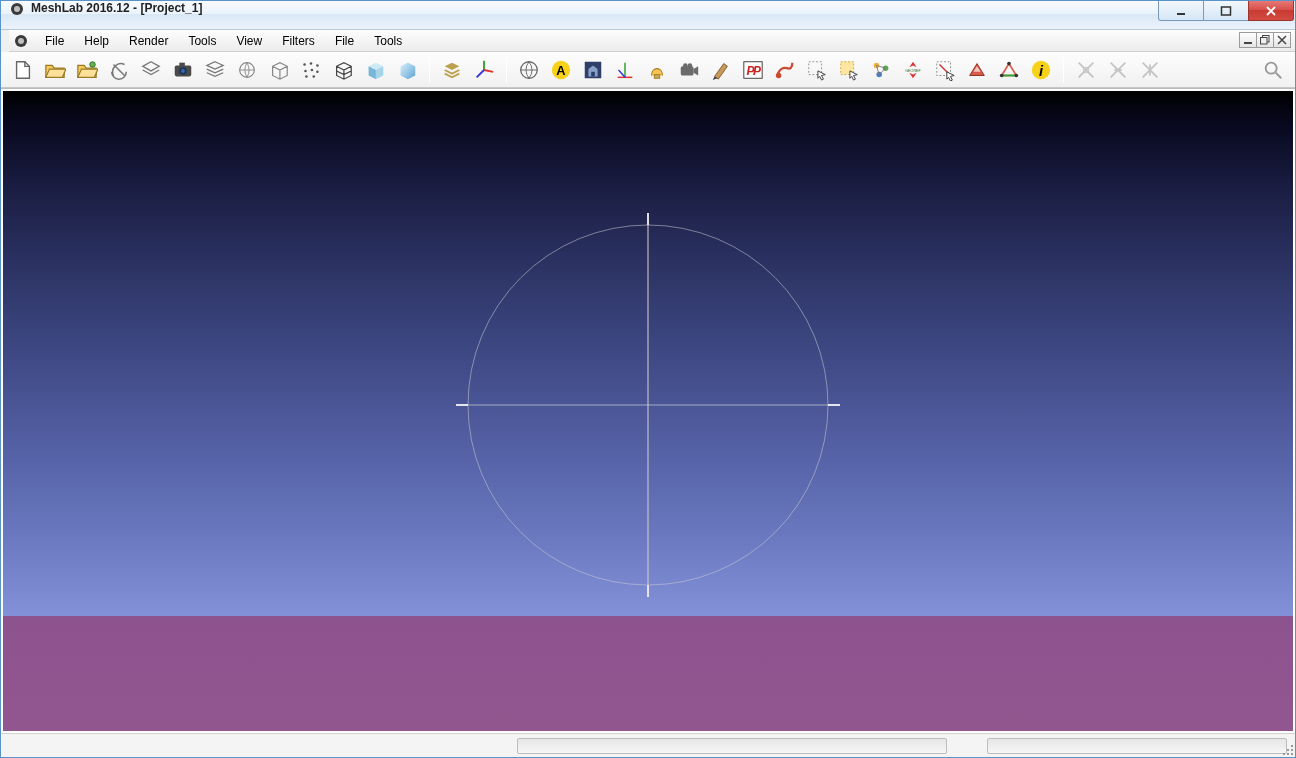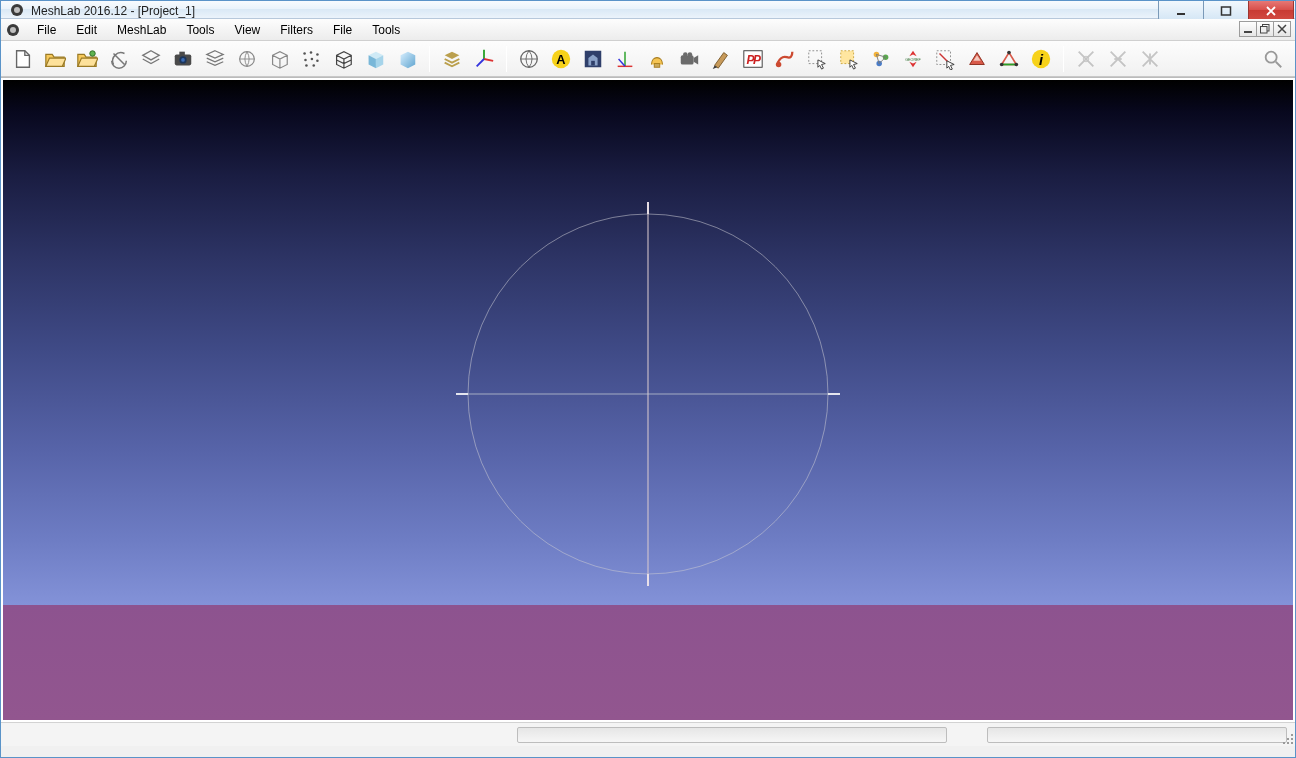--- a/index.html
+++ b/index.html
@@ -14,26 +14,27 @@
   }
   .window {
     position: absolute;
     left: 0; top: 0;
     width: 1296px;
     height: 758px;
     border: 1px solid #5a93c8;
     background: #f0f0f0;
   }
   .titlebar {
-    height: 18px;
+    height: 29px;
     background: linear-gradient(to bottom, #f8fbfe 0%, #eaf3fb 45%, #d9e8f5 46%, #ebf3fb 100%);
     display: flex;
-    align-items: flex-end;
+    align-items: flex-start;
     border-bottom: 1px solid #b7c8db;
     position: relative;
+    font-weight: bold;
   }
   .titlebar .app-icon {
     width: 16px; height: 16px;
     margin: 0 6px 0 8px;
     display:flex; align-items:center; justify-content:center;
   }
   .titlebar .title {
     color: #222;
     font-size: 12px;
   }
@@ -61,20 +62,21 @@
   .win-btn svg { width: 12px; height: 10px; }
 
   .menubar {
     height: 22px;
     background: linear-gradient(to bottom, #fdfdfd, #ececec);
     border-bottom: 1px solid #d0d0d0;
     display: flex;
     align-items: center;
     padding-left: 4px;
     position: relative;
+    margin-left: 8px;
   }
   .menubar .app-icon2 {
     width: 16px; height: 16px;
     margin-right: 6px;
     display:flex; align-items:center; justify-content:center;
   }
   .menu-item {
     padding: 2px 10px;
     color: #000;
     cursor: default;
@@ -218,22 +220,22 @@
   </div>
 
   <div class="menubar">
     <span class="app-icon2">
       <svg viewBox="0 0 16 16">
           <circle cx="8" cy="8" r="6" fill="#3a3a3a"></circle>
           <circle cx="8" cy="8" r="3" fill="#bfbfbf"></circle>
         </svg>
     </span>
     <div class="menu-item">File</div>
-    <div class="menu-item">Edit</div>
-    <div class="menu-item">MeshLab</div>
+    <div class="menu-item">Help</div>
+    <div class="menu-item">Render</div>
     <div class="menu-item">Tools</div>
     <div class="menu-item">View</div>
     <div class="menu-item">Filters</div>
     <div class="menu-item">File</div>
     <div class="menu-item">Tools</div>
 
     <div class="mdi-controls">
       <div class="mdi-btn">
         <svg viewBox="0 0 10 10" width="10" height="10">
             <rect x="1" y="7" width="8" height="2" fill="#444"></rect>

